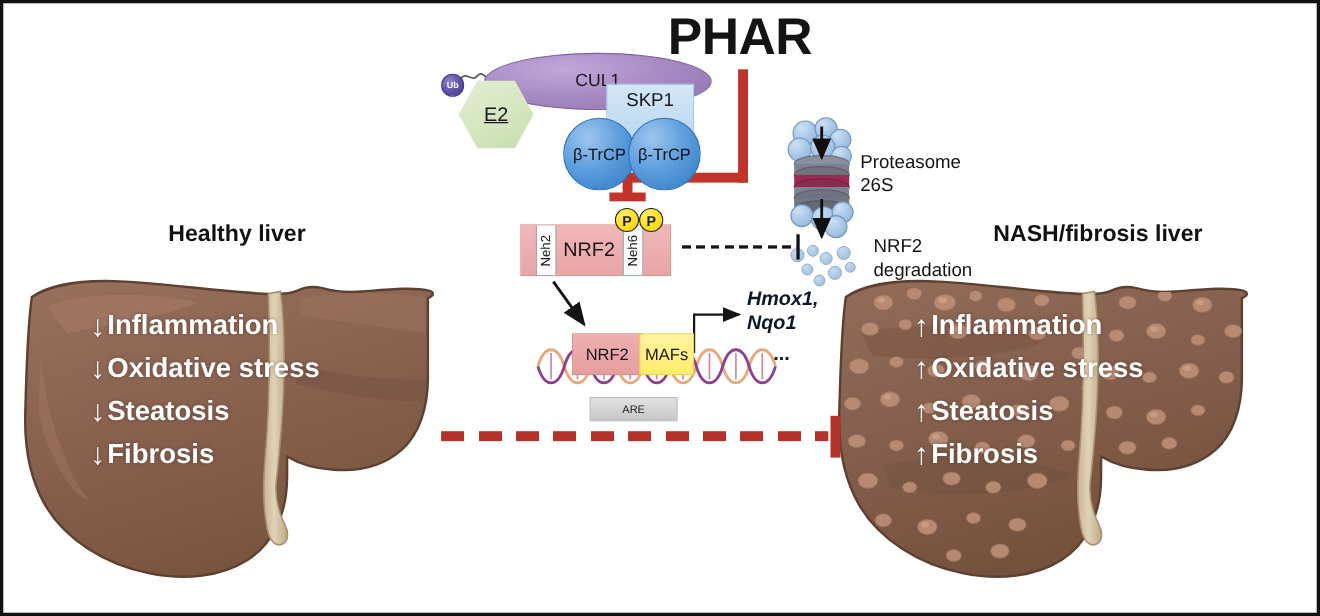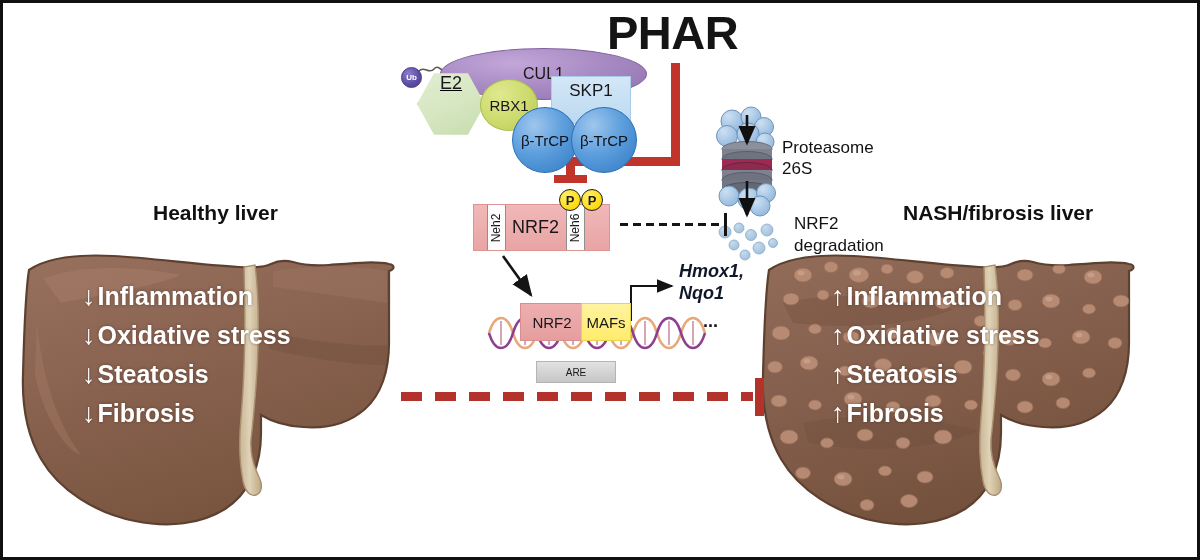--- a/index.html
+++ b/index.html
@@ -79,21 +79,21 @@
     display: flex; align-items: center; justify-content: center;
   }
   #cul1 .lbl { font-size: 16px; color: #17171a; }
 
   #e2 {
     left: 414px; top: 69px;
     width: 66px; height: 62px;
     background: linear-gradient(155deg, #e2edd2 0%, #d5e6c0 55%, #c6dcae 100%);
     border: 1px solid #b9d4a0;
     clip-path: polygon(25% 2%, 75% 2%, 100% 50%, 75% 98%, 25% 98%, 0% 50%);
-    display: flex; align-items: flex-start; justify-content: center; text-decoration: underline;
+    display: flex; align-items: center; justify-content: center; text-decoration: underline;
   }
   #e2 .lbl { font-size: 18px; color: #17171a; }
 
   #rbx1 {
     left: 477px; top: 76px;
     width: 56px; height: 50px;
     border-radius: 50%;
     background: radial-gradient(circle at 34% 28%, #dfe98f 0%, #cdda6d 55%, #b9c956 100%);
     border: 1px solid #adbe4d;
     display: flex; align-items: center; justify-content: center;
@@ -545,23 +545,20 @@
   <div class="abs" id="black-tbar"></div>
 
   <div class="abs" id="phar-title">PHAR</div>
 
   <div class="abs" id="cul1">
     <span class="lbl">CUL1</span>
   </div>
   <div class="abs" id="e2">
     <span class="lbl">E2</span>
   </div>
-  <div class="abs" id="rbx1">
-    <span class="lbl">RBX1</span>
-  </div>
   <div class="abs" id="skp1">
     <span class="lbl">SKP1</span>
   </div>
   <div class="abs btrcp" id="btrcp-left">
     <span class="lbl">β-TrCP</span>
   </div>
   <div class="abs btrcp" id="btrcp-right">
     <span class="lbl">β-TrCP</span>
   </div>
   <div class="abs" id="ub-circle">

